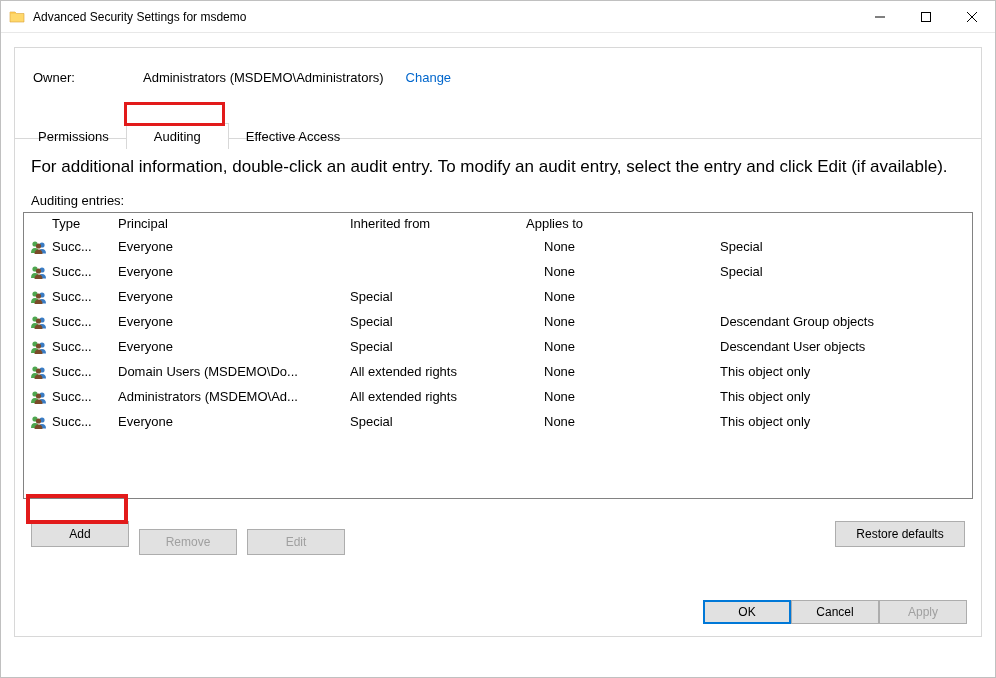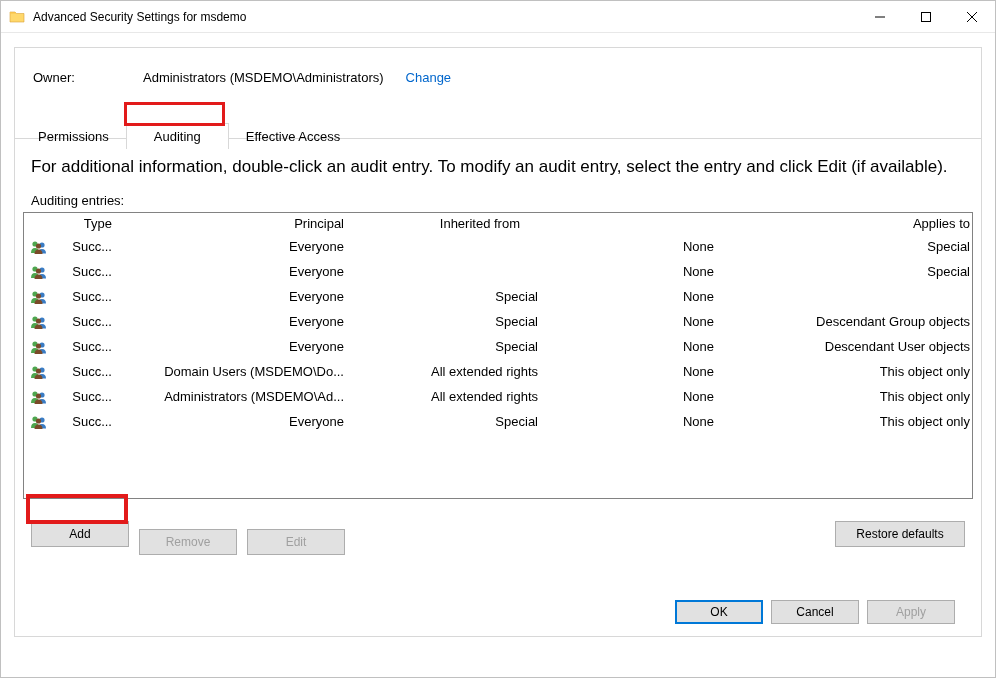--- a/index.html
+++ b/index.html
@@ -94,21 +94,20 @@
     .tab-content { padding: 0 8px; }
     .grid {
       border: 1px solid #828282;
       height: 287px;
       overflow: hidden;
       font-size: 13px;
     }
     .grid-head, .grid-row {
       display: flex;
       padding: 3px 2px;
-      text-align: right;
     }
     .grid-head { border-bottom: 0; }
     .grid-head .col { color: #000; }
     .col-icon { width: 26px; flex-shrink: 0; display:flex; align-items:center; justify-content:center;}
     .col-type { width: 66px; flex-shrink: 0; overflow:hidden; white-space:nowrap; text-overflow:ellipsis; padding-right:6px;}
     .col-principal { width: 232px; flex-shrink: 0; overflow:hidden; white-space:nowrap; text-overflow:ellipsis; padding-right:6px;}
     .col-access { width: 194px; flex-shrink: 0; overflow:hidden; white-space:nowrap; text-overflow:ellipsis; padding-right:6px;}
     .col-inherited { width: 176px; flex-shrink: 0; overflow:hidden; white-space:nowrap; text-overflow:ellipsis; padding-right:6px;}
     .col-applies { flex: 1; overflow:hidden; white-space:nowrap; text-overflow:ellipsis;}
     .grid-row { align-items: center; cursor: default; height: 25px;}
@@ -132,24 +131,24 @@
       font-family: inherit;
       font-size: 12px;
       color: #000;
       cursor: default;
       text-align: center;
     }
     .btn.disabled { color: #a0a0a0; margin-top: 16px; }
     .spacer { flex: 1; }
     .dialog-buttons {
       position: absolute;
-      right: 26px;
+      right: 14px;
       bottom: 12px;
       display: flex;
-      gap: 8px;
+      gap: 0;
     }
     .dlg-btn {
       width: 88px;
       height: 24px;
       background: #e1e1e1;
       border: 1px solid #adadad;
       font-family: inherit;
       font-size: 12px;
       cursor: default;
     }

